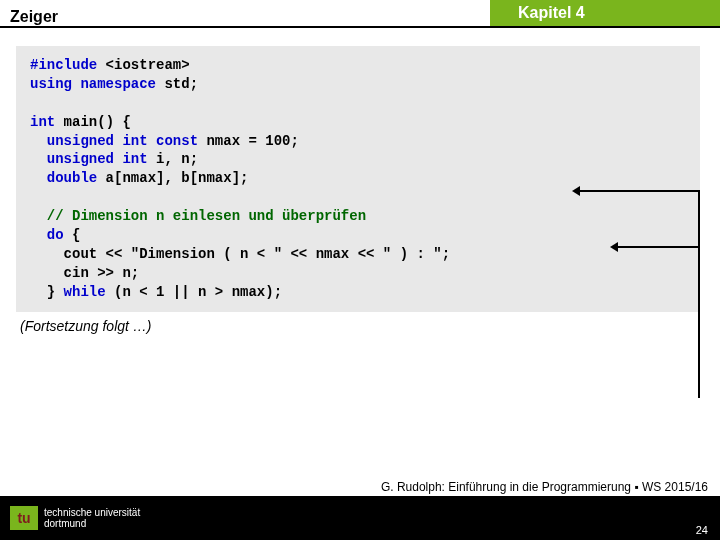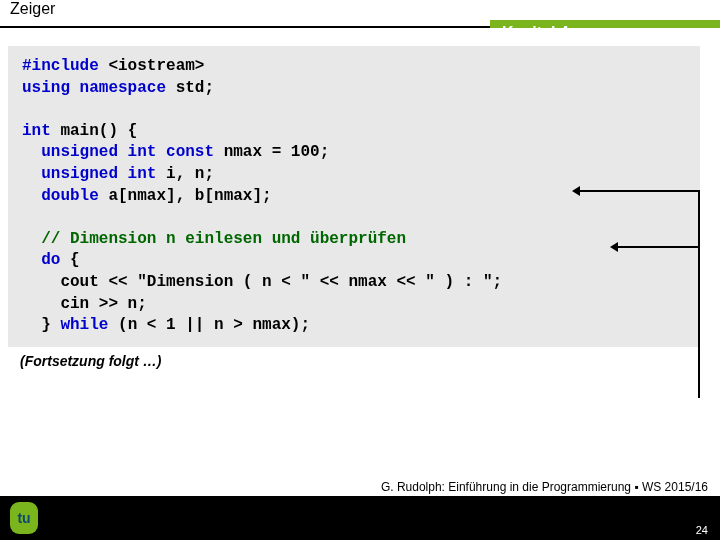--- a/index.html
+++ b/index.html
@@ -1,35 +1,35 @@
 <!DOCTYPE html>
 <html><head>
 <meta charset="utf-8">
 <style>
   * { margin: 0; padding: 0; box-sizing: border-box; }
   body { width: 720px; height: 540px; background: #fff; font-family: Arial, sans-serif; position: relative; overflow: hidden; }
   .header { display: flex; height: 28px; border-bottom: 2px solid #000; }
-  .header-left { flex: 1; background: #fff; padding: 0 10px; font-weight: normal; font-size: 16px; }
-  .header-right { width: 230px; background: #7AB51D; color: #fff; padding: 4px 12px; font-weight: bold; font-size: 16px; margin-top: 20px; }
-  .code-box { margin: 18px 20px 6px 8px; background: #e8e8e8; padding: 10px 14px; font-family: "Courier New", monospace; font-size: 16px; font-weight: bold; line-height: 1.35; white-space: pre; position: relative; }
+  .header-left { flex: 1; background: #fff; padding: 8px 10px; font-weight: bold; font-size: 16px; }
+  .header-right { width: 230px; background: #7AB51D; color: #fff; padding: 4px 28px; font-weight: bold; font-size: 16px; }
+  .code-box { margin: 18px 20px 6px 16px; background: #e8e8e8; padding: 10px 14px; font-family: "Courier New", monospace; font-size: 14px; font-weight: bold; line-height: 1.35; white-space: pre; position: relative; }
   .kw-blue { color: #0000cc; }
   .kw-green { color: #006600; }
-  .cont { margin: 4px 20px; font-style: italic; font-size: 14px; font-weight: bold; }
+  .cont { margin: 4px 20px; font-style: italic; font-size: 14px; }
   .notes { position: absolute; right: 18px; top: 390px; width: 300px; font-size: 13.5px; line-height: 1.35; }
   .notes .blk { margin-bottom: 8px; }
   .mono { font-family: "Courier New", monospace; font-weight: bold; }
   .uline { text-decoration: underline; }
   .arrow1 { position: absolute; right: 22px; top: 190px; width: 118px; height: 2px; background: #000; }
   .arrow1::before { content: ""; position: absolute; left: -8px; top: -4px; border-right: 8px solid #000; border-top: 5px solid transparent; border-bottom: 5px solid transparent; }
   .arrow2 { position: absolute; right: 22px; top: 246px; width: 80px; height: 2px; background: #000; }
   .arrow2::before { content: ""; position: absolute; left: -8px; top: -4px; border-right: 8px solid #000; border-top: 5px solid transparent; border-bottom: 5px solid transparent; }
   .vconnect { position: absolute; right: 20px; top: 190px; width: 2px; height: 208px; background: #000; }
   .footer { position: absolute; bottom: 0; left: 0; right: 0; height: 44px; background: #000; display: flex; align-items: center; }
   .logo { display: flex; align-items: center; margin-left: 10px; }
-  .logo-box { width: 28px; height: 32px; background: #7AB51D; color: #0c4a6e; font-weight: bold; font-size: 14px; display: flex; align-items: center; justify-content: center; margin-right: 6px; border-radius: 9px; }
+  .logo-box { width: 28px; height: 24px; background: #7AB51D; color: #7f1d1d; font-weight: bold; font-size: 14px; display: flex; align-items: center; justify-content: center; margin-right: 6px; }
   .logo-text { color: #fff; font-size: 10px; line-height: 1.1; }
   .footer-right { position: absolute; right: 12px; bottom: 4px; color: #fff; font-size: 11px; text-align: right; }
   .footer-above { position: absolute; right: 12px; bottom: 46px; font-size: 12px; text-align: left; color: #000; }
 </style>
 </head>
 <body>
 
 <div class="header">
   <div class="header-left">Zeiger</div>
   <div class="header-right">Kapitel 4</div>
@@ -58,15 +58,19 @@
 <div class="notes">
 </div>
 
 <div class="footer-above">
   <span>G. Rudolph: Einführung in die Programmierung ▪ WS 2015/16</span>
 </div>
 
 <div class="footer">
   <div class="logo">
     <div class="logo-box">tu</div>
+    <div class="logo-text">
+      <span>technische universität</span><br>
+      <span>dortmund</span>
+    </div>
   </div>
   <div class="footer-right">24</div>
 </div>
 
 </body></html>

